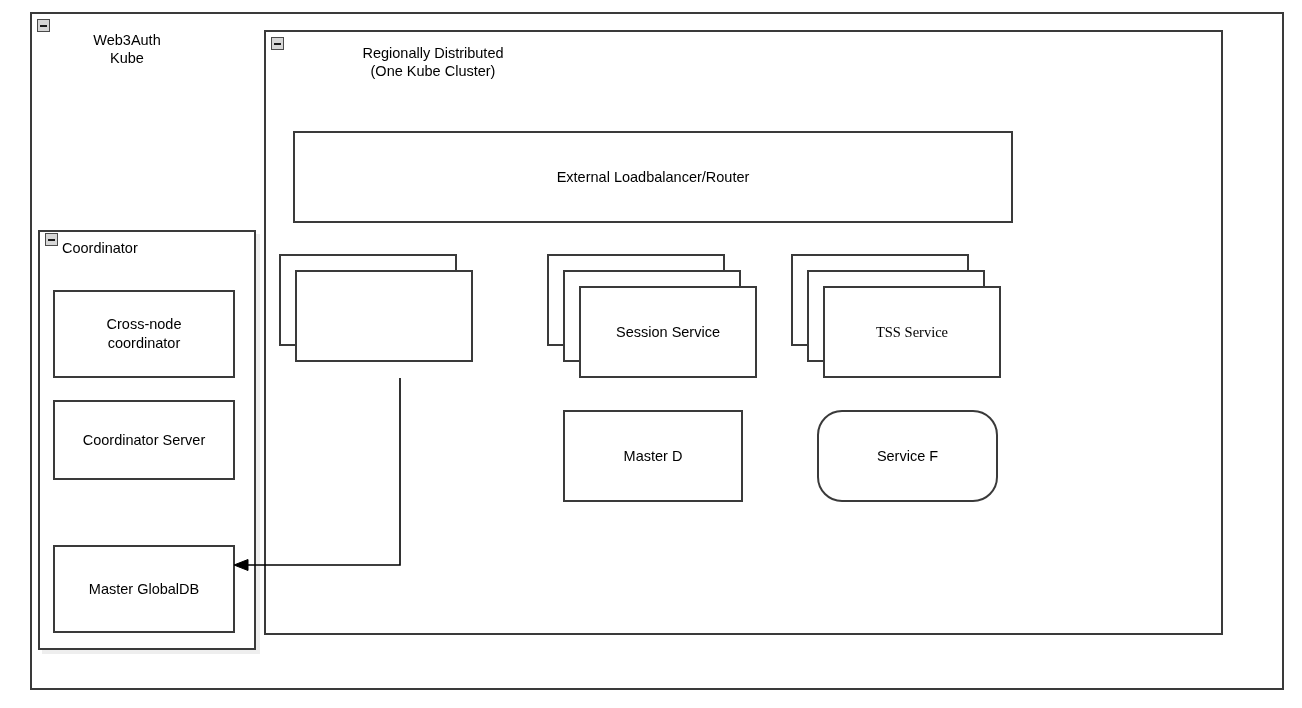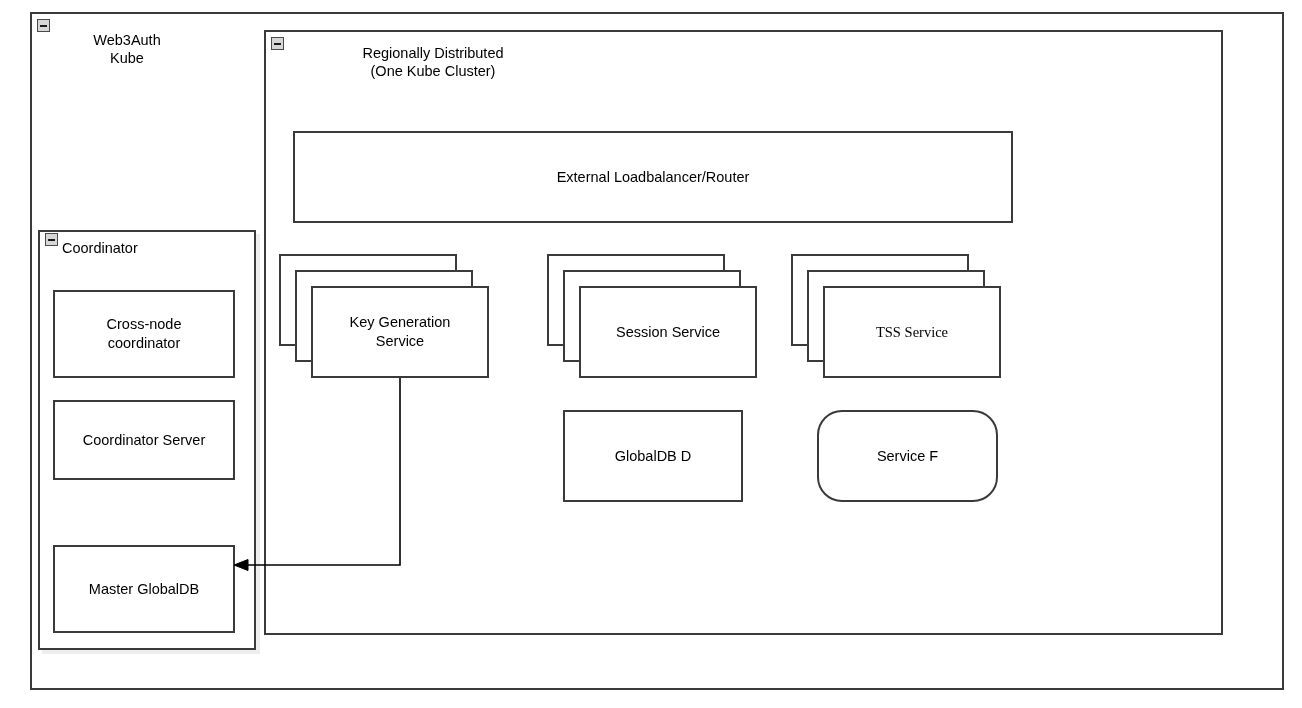--- a/index.html
+++ b/index.html
@@ -142,44 +142,40 @@
     <div class="box-label">Coordinator Server</div>
   </div>
 
   <div class="box" style="left:53px; top:545px; width:182px; height:88px;">
     <div class="box-label">Master GlobalDB</div>
   </div>
 
   <div class="stack" style="left:279px; top:254px; width:210px; height:124px;">
     <div class="card c1"></div>
     <div class="card c2"></div>
-    <div class="card c3">
-      <div class="box-label">Key Generation
-Service</div>
-    </div>
   </div>
 
   <div class="stack" style="left:547px; top:254px; width:210px; height:124px;">
     <div class="card c1"></div>
     <div class="card c2"></div>
     <div class="card c3">
       <div class="box-label">Session Service</div>
     </div>
   </div>
 
   <div class="stack" style="left:791px; top:254px; width:210px; height:124px;font-family:Liberation Serif, serif;">
     <div class="card c1"></div>
     <div class="card c2"></div>
     <div class="card c3">
       <div class="box-label">TSS Service</div>
     </div>
   </div>
 
   <div class="box" style="left:563px; top:410px; width:180px; height:92px;">
-    <div class="box-label">GlobalDB D</div>
+    <div class="box-label">Master D</div>
   </div>
 
   <div class="box" style="left:817px; top:410px; width:181px; height:92px;border-radius:25px;">
     <div class="box-label">Service F</div>
   </div>
 
   <svg id="connectors" viewBox="0 0 1302 708" xmlns="http://www.w3.org/2000/svg">
     <g>
       <path d="M 400 378 L 400 565 L 243 565" fill="none" stroke="#000000" stroke-width="1.6"></path>
       <path d="M 234 565 L 248 559.5 L 248 570.5 Z" fill="#000000" stroke="#000000" stroke-width="1"></path>

